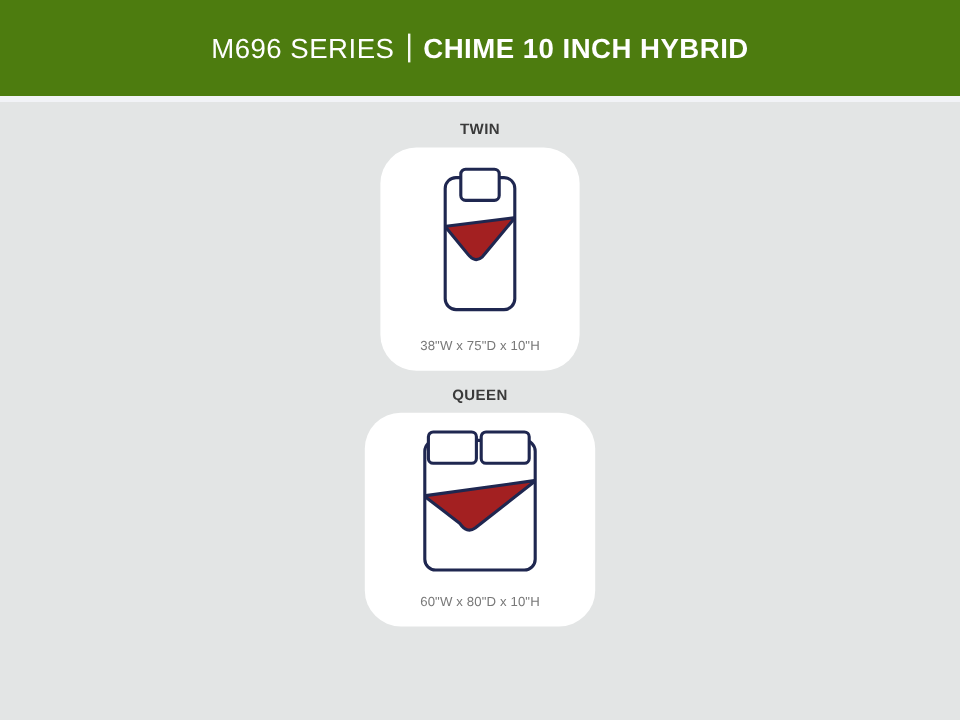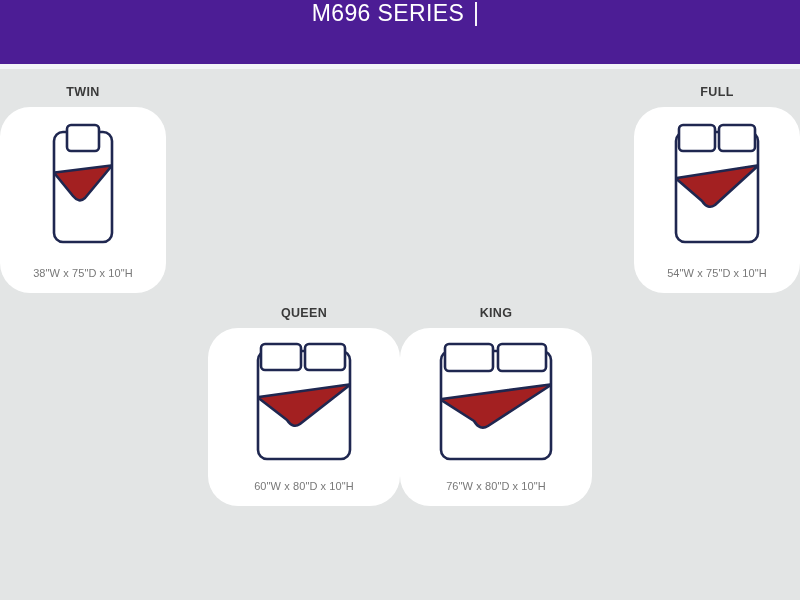--- a/index.html
+++ b/index.html
@@ -10,24 +10,24 @@
     width: 800px;
     height: 600px;
     background: #e3e5e5;
     font-family: "Liberation Sans", sans-serif;
     overflow: hidden;
     position: relative;
   }
 
   
   .header {
-    height: 64px;
-    background: #4c1d95;
+    height: 80px;
+    background: #4d7c0f;
     display: flex;
-    align-items: flex-start;
+    align-items: center;
     justify-content: center;
     box-sizing: border-box;
   }
   .header-title {
     color: #ffffff;
     font-size: 23px;
     letter-spacing: 0.4px;
     white-space: nowrap;
     display: flex;
     align-items: center;
@@ -57,21 +57,20 @@
     padding: 0;
   }
   .row {
     display: flex;
     justify-content: center;
     align-items: flex-start;
   }
   .row-top {
     padding-top: 16px;
     gap: 85px;
-    justify-content: space-between;
   }
   .row-bottom {
     padding-top: 13px;
   }
 
   .size-block {
     display: flex;
     flex-direction: column;
     align-items: center;
   }
@@ -118,20 +117,21 @@
     white-space: nowrap;
   }
 </style>
 </head>
 <body>
 
 <div class="header">
   <div class="header-title">
     <span class="title-series">M696 SERIES</span>
     <span class="title-divider"></span>
+    <span class="title-model">CHIME 10 INCH HYBRID</span>
   </div>
 </div>
 <div class="header-underline"></div>
 
 <div class="content">
 
   <div class="row row-top">
 
     <div class="size-block">
       <div class="size-label">TWIN</div>
@@ -141,58 +141,34 @@
           <rect x="13" y="9" width="58" height="110" rx="9" ry="9" fill="#ffffff" stroke="#1f2750" stroke-width="2.6"></rect>
 
           <path d="M 13.8 49.5 L 70.2 42.5 L 70.2 43.5 L 44 75 Q 38 80.5 32 73 L 13.8 50.8 Z" fill="#a32021" stroke="#1f2750" stroke-width="2.6" stroke-linejoin="round"></path>
 
           <rect x="26" y="2" width="32" height="26" rx="4" ry="4" fill="#ffffff" stroke="#1f2750" stroke-width="2.6"></rect>
         </svg>
         <div class="dims">38"W x 75"D x 10"H</div>
       </div>
     </div>
 
-    <div class="size-block">
-      <div class="size-label">FULL</div>
-      <div class="card card-top">
-        <svg class="bed-art" width="108" height="122" viewBox="0 0 108 122">
-          <rect x="13" y="9" width="82" height="110" rx="9" ry="9" fill="#ffffff" stroke="#1f2750" stroke-width="2.6"></rect>
-          <path d="M 13.8 55 L 94.2 42.5 L 94.2 43.5 L 52 82 Q 45 87 39 78 L 13.8 56.3 Z" fill="#a32021" stroke="#1f2750" stroke-width="2.6" stroke-linejoin="round"></path>
-          <rect x="16" y="2" width="36" height="26" rx="4" ry="4" fill="#ffffff" stroke="#1f2750" stroke-width="2.6"></rect>
-          <rect x="56" y="2" width="36" height="26" rx="4" ry="4" fill="#ffffff" stroke="#1f2750" stroke-width="2.6"></rect>
-        </svg>
-        <div class="dims">54"W x 75"D x 10"H</div>
-      </div>
-    </div>
 
   </div>
 
   <div class="row row-bottom">
 
     <div class="size-block">
       <div class="size-label">QUEEN</div>
       <div class="card card-bottom">
         <svg class="bed-art" width="118" height="120" viewBox="0 0 118 120">
           <rect x="13" y="9" width="92" height="108" rx="9" ry="9" fill="#ffffff" stroke="#1f2750" stroke-width="2.6"></rect>
           <path d="M 13.8 55 L 104.2 42.5 L 104.2 43.5 L 55 82 Q 48 87 42 78 L 13.8 56.3 Z" fill="#a32021" stroke="#1f2750" stroke-width="2.6" stroke-linejoin="round"></path>
           <rect x="16" y="2" width="40" height="26" rx="4" ry="4" fill="#ffffff" stroke="#1f2750" stroke-width="2.6"></rect>
           <rect x="60" y="2" width="40" height="26" rx="4" ry="4" fill="#ffffff" stroke="#1f2750" stroke-width="2.6"></rect>
         </svg>
         <div class="dims">60"W x 80"D x 10"H</div>
       </div>
     </div>
 
-    <div class="size-block">
-      <div class="size-label">KING</div>
-      <div class="card card-bottom">
-        <svg class="bed-art" width="136" height="120" viewBox="0 0 136 120">
-          <rect x="13" y="9" width="110" height="108" rx="9" ry="9" fill="#ffffff" stroke="#1f2750" stroke-width="2.6"></rect>
-          <path d="M 13.8 57 L 122.2 42.5 L 122.2 43.5 L 60 84 Q 52 89 46 79 L 13.8 58.3 Z" fill="#a32021" stroke="#1f2750" stroke-width="2.6" stroke-linejoin="round"></path>
-          <rect x="17" y="2" width="48" height="27" rx="4" ry="4" fill="#ffffff" stroke="#1f2750" stroke-width="2.6"></rect>
-          <rect x="70" y="2" width="48" height="27" rx="4" ry="4" fill="#ffffff" stroke="#1f2750" stroke-width="2.6"></rect>
-        </svg>
-        <div class="dims">76"W x 80"D x 10"H</div>
-      </div>
-    </div>
 
 
   </div>
 </div>
 
 </body></html>

